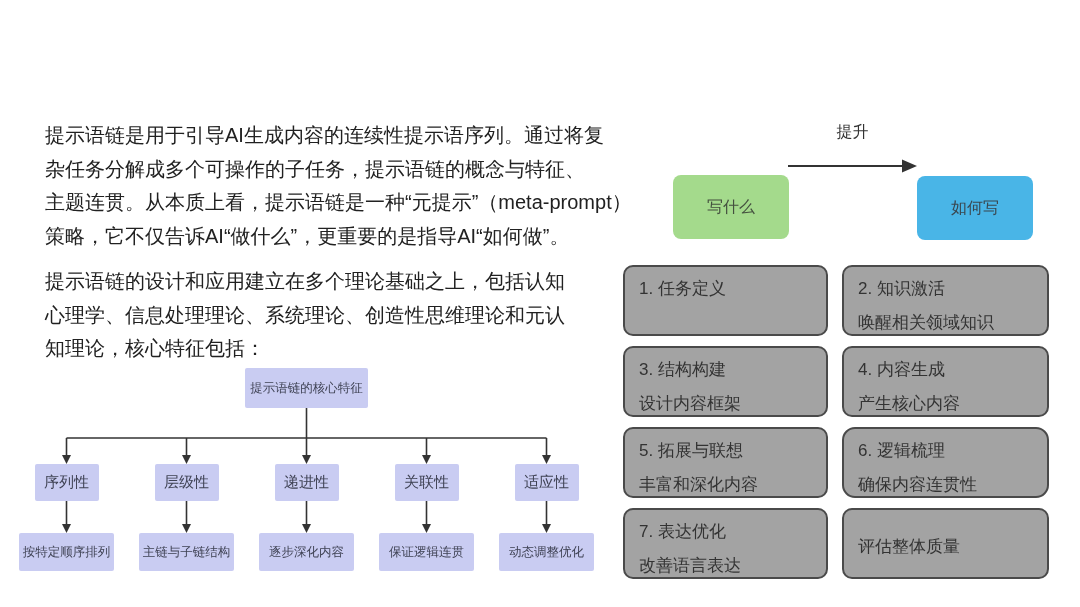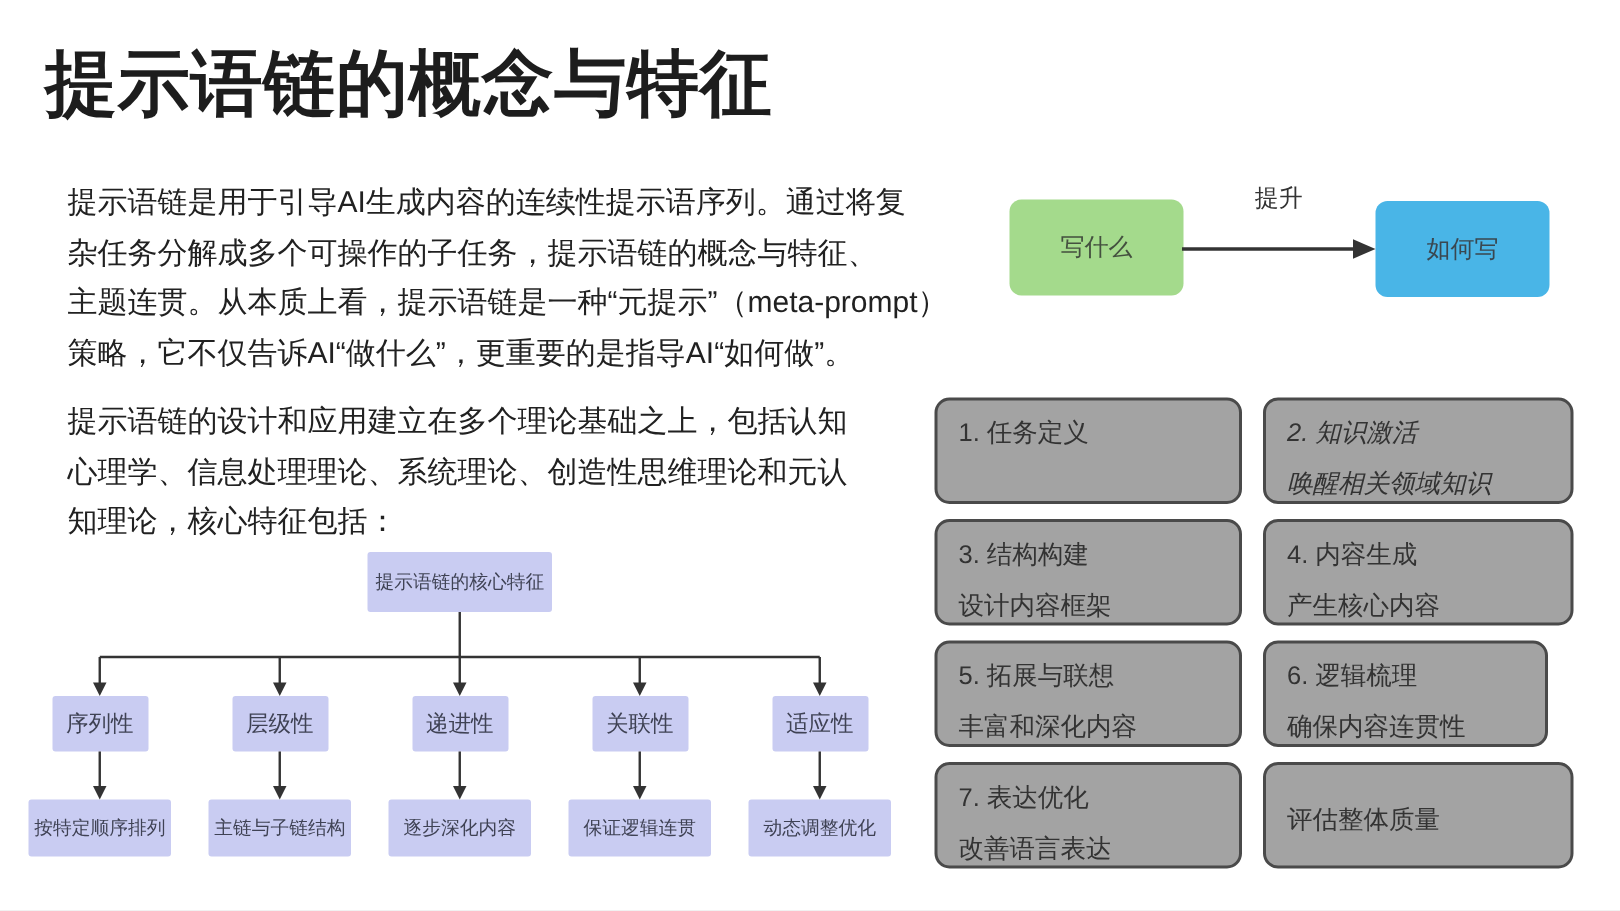--- a/index.html
+++ b/index.html
@@ -12,21 +12,21 @@
   .page-title{
     left:30px;top:24px;font-size:48px;font-weight:bold;color:#1d1d1d;
     letter-spacing:0.5px;white-space:nowrap;
   }
   
   .para{left:45px;width:618px;font-size:20px;line-height:33.5px;color:#212121;}
   .para div{white-space:nowrap;}
   
   .flow-box{
     width:116px;height:64px;border-radius:8px;display:flex;align-items:center;
-    justify-content:center;font-size:16px;color:#44503f;
+    justify-content:center;font-size:16px;color:#44503f;margin-top:42px;
   }
   .flow-label{left:788px;top:122px;width:129px;text-align:center;font-size:16px;color:#333;}
   
   .tree-node{
     background:#c9ccf2;border-radius:2px;display:flex;align-items:center;
     justify-content:center;color:#3f4254;text-align:center;
   }
   .tree-root{left:245px;top:368px;width:123px;height:40px;font-size:12.5px;}
   .tree-l2{top:464px;width:64px;height:37px;font-size:15px;}
   .tree-l3{top:533px;width:95px;height:38px;font-size:12.5px;}
@@ -37,21 +37,20 @@
   }
   .grid-card .t{font-size:17px;color:#333;line-height:19px;}
   .grid-card .d{font-size:17px;color:#333;line-height:19px;margin-top:15px;}
   svg.connectors{left:0;top:0;pointer-events:none;}
 </style>
 </head>
 <body>
 
 <div class="slide">
 
-  <div class="abs page-title">提示语链的概念与特征</div>
 
   <div class="abs para" style="top:119px;">
     <div>提示语链是用于引导AI生成内容的连续性提示语序列。通过将复</div>
     <div>杂任务分解成多个可操作的子任务，提示语链的概念与特征、</div>
     <div>主题连贯。从本质上看，提示语链是一种“元提示”（meta-prompt）</div>
     <div>策略，它不仅告诉AI“做什么”，更重要的是指导AI“如何做”。</div>
   </div>
 
   <div class="abs para" style="top:265px;">
     <div>提示语链的设计和应用建立在多个理论基础之上，包括认知</div>
@@ -73,37 +72,37 @@
 
   <div class="abs tree-node tree-l3" style="left:19px;">按特定顺序排列</div>
   <div class="abs tree-node tree-l3" style="left:139px;">主链与子链结构</div>
   <div class="abs tree-node tree-l3" style="left:259px;">逐步深化内容</div>
   <div class="abs tree-node tree-l3" style="left:379px;">保证逻辑连贯</div>
   <div class="abs tree-node tree-l3" style="left:499px;">动态调整优化</div>
 
   <div class="abs grid-card" style="left:623px;top:265px;">
     <div class="t">1. 任务定义</div>
   </div>
-  <div class="abs grid-card" style="left:842px;top:265px;width:207px;font-style:italic;">
+  <div class="abs grid-card" style="left:842px;top:265px;width:207px;">
     <div class="t">2. 知识激活</div>
     <div class="d">唤醒相关领域知识</div>
   </div>
   <div class="abs grid-card" style="left:623px;top:346px;">
     <div class="t">3. 结构构建</div>
     <div class="d">设计内容框架</div>
   </div>
   <div class="abs grid-card" style="left:842px;top:346px;width:207px;">
     <div class="t">4. 内容生成</div>
     <div class="d">产生核心内容</div>
   </div>
   <div class="abs grid-card" style="left:623px;top:427px;">
     <div class="t">5. 拓展与联想</div>
     <div class="d">丰富和深化内容</div>
   </div>
-  <div class="abs grid-card" style="left:842px;top:427px;width:190px;">
+  <div class="abs grid-card" style="left:842px;top:427px;width:207px;border-radius:13px;">
     <div class="t">6. 逻辑梳理</div>
     <div class="d">确保内容连贯性</div>
   </div>
   <div class="abs grid-card" style="left:623px;top:508px;">
     <div class="t">7. 表达优化</div>
     <div class="d">改善语言表达</div>
   </div>
   <div class="abs grid-card" style="left:842px;top:508px;width:207px;">
     <div class="d">评估整体质量</div>
   </div>

